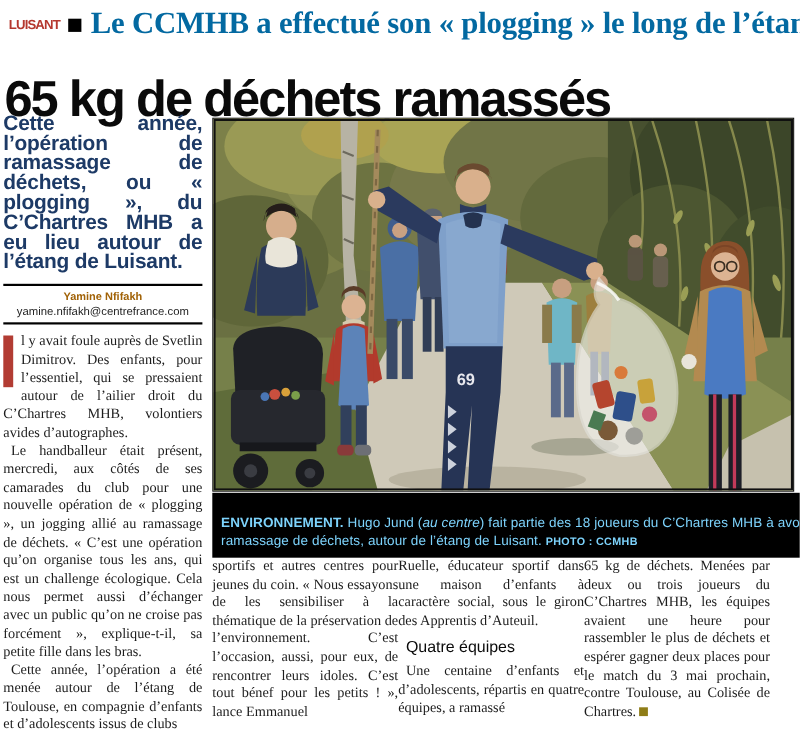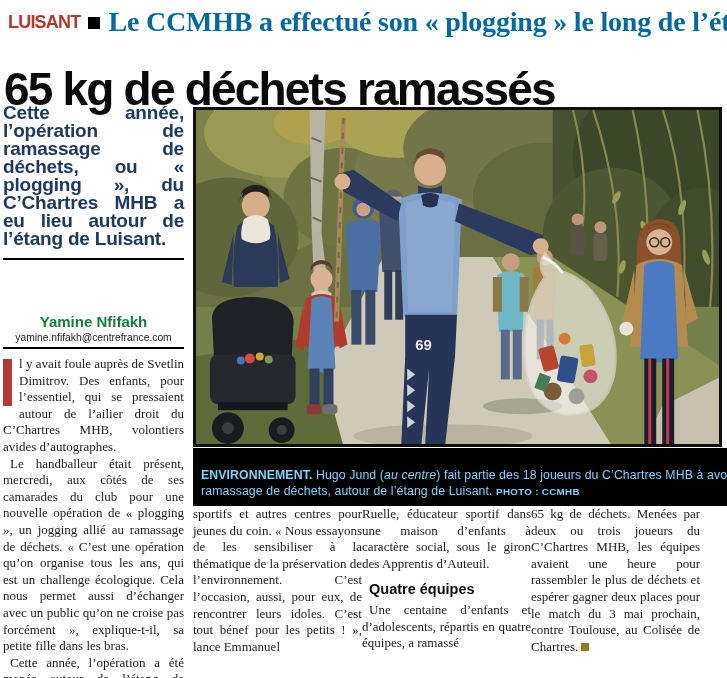--- a/index.html
+++ b/index.html
@@ -5,38 +5,38 @@
   html,body{margin:0;padding:0;}
   body{
     width:727px;height:678px;background:#ffffff;position:relative;overflow:hidden;
     font-family:"Liberation Sans",sans-serif;color:#111;
     -webkit-font-smoothing:antialiased;
   }
   .page{position:absolute;inset:0;}
 
   
   .kicker{position:absolute;left:8px;top:6px;display:flex;align-items:center;gap:8px;white-space:nowrap;}
-  .kicker-section{font-weight:bold;font-size:18px;letter-spacing:-0.8px;color:#b5372e;}
+  .kicker-section{font-weight:bold;font-size:12px;letter-spacing:-0.8px;color:#b5372e;}
   .kicker-square{width:12px;height:12px;background:#000;flex:0 0 auto;margin-top:2px;}
   .kicker-text{font-family:"Liberation Serif",serif;font-weight:bold;font-size:28px;color:#0369a1;letter-spacing:-0.2px;}
 
   
   .headline{
     position:absolute;left:4px;top:33px;width:720px;
     font-weight:bold;font-size:46px;letter-spacing:-1.8px;color:#0a0a0a;line-height:1.1;
   }
 
   
   .left-col{position:absolute;left:3px;top:104px;width:181px;}
   .lead{
     font-weight:bold;font-size:19px;line-height:18px;color:#1d3a66;
     text-align:justify;letter-spacing:-0.2px;
   }
   .byline-box{margin-top:10px;border-top:2px solid #000;border-bottom:2px solid #000;padding:5px 0 4px;text-align:center;}
-  .byline-author{font-weight:bold;font-size:15px;color:#15803d;margin-top:48px;}
+  .byline-author{font-weight:bold;font-size:10px;color:#a16207;}
   .byline-email{font-size:10.3px;color:#222;margin-top:2px;}
 
   .body-text{font-family:"Liberation Serif",serif;font-size:13px;line-height:16.6px;color:#1c1c1c;text-align:justify;}
   .left-col .body-text{margin-top:7px;}
   .para{margin:0;}
   .para + .para{text-indent:7px;}
   .dropcap{
     float:left;width:9px;height:47px;background:#b23c33;color:transparent;
     margin:3px 7px 0 0;overflow:hidden;font-size:40px;
   }
@@ -50,21 +50,21 @@
     font-size:12.3px;line-height:16px;letter-spacing:0.1px;
   }
   .caption .cap-label{font-weight:bold;}
   .caption .cap-italic{font-style:italic;}
   .caption .cap-credit{font-size:9.8px;font-weight:bold;letter-spacing:0.3px;}
 
   
   .bottom-cols{position:absolute;left:193px;top:506px;width:534px;display:flex;}
   .bcol{width:169px;flex:0 0 auto;}
   .subhead{
-    font-family:"Liberation Sans",sans-serif;font-weight:bold;font-size:14.5px;color:#0a0a0a;
+    font-family:"Liberation Sans",sans-serif;font-weight:normal;font-size:14.5px;color:#0a0a0a;
     margin:9px 0 4px;text-indent:7px;text-align:left;
   }
 </style>
 </head>
 <body>
 
 <div class="page">
 
   <div class="kicker">
     <span class="kicker-section">LUISANT</span>

